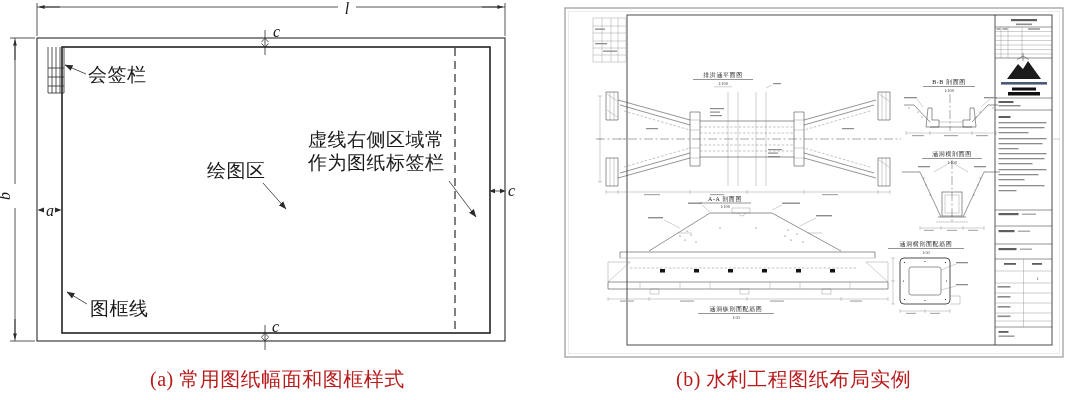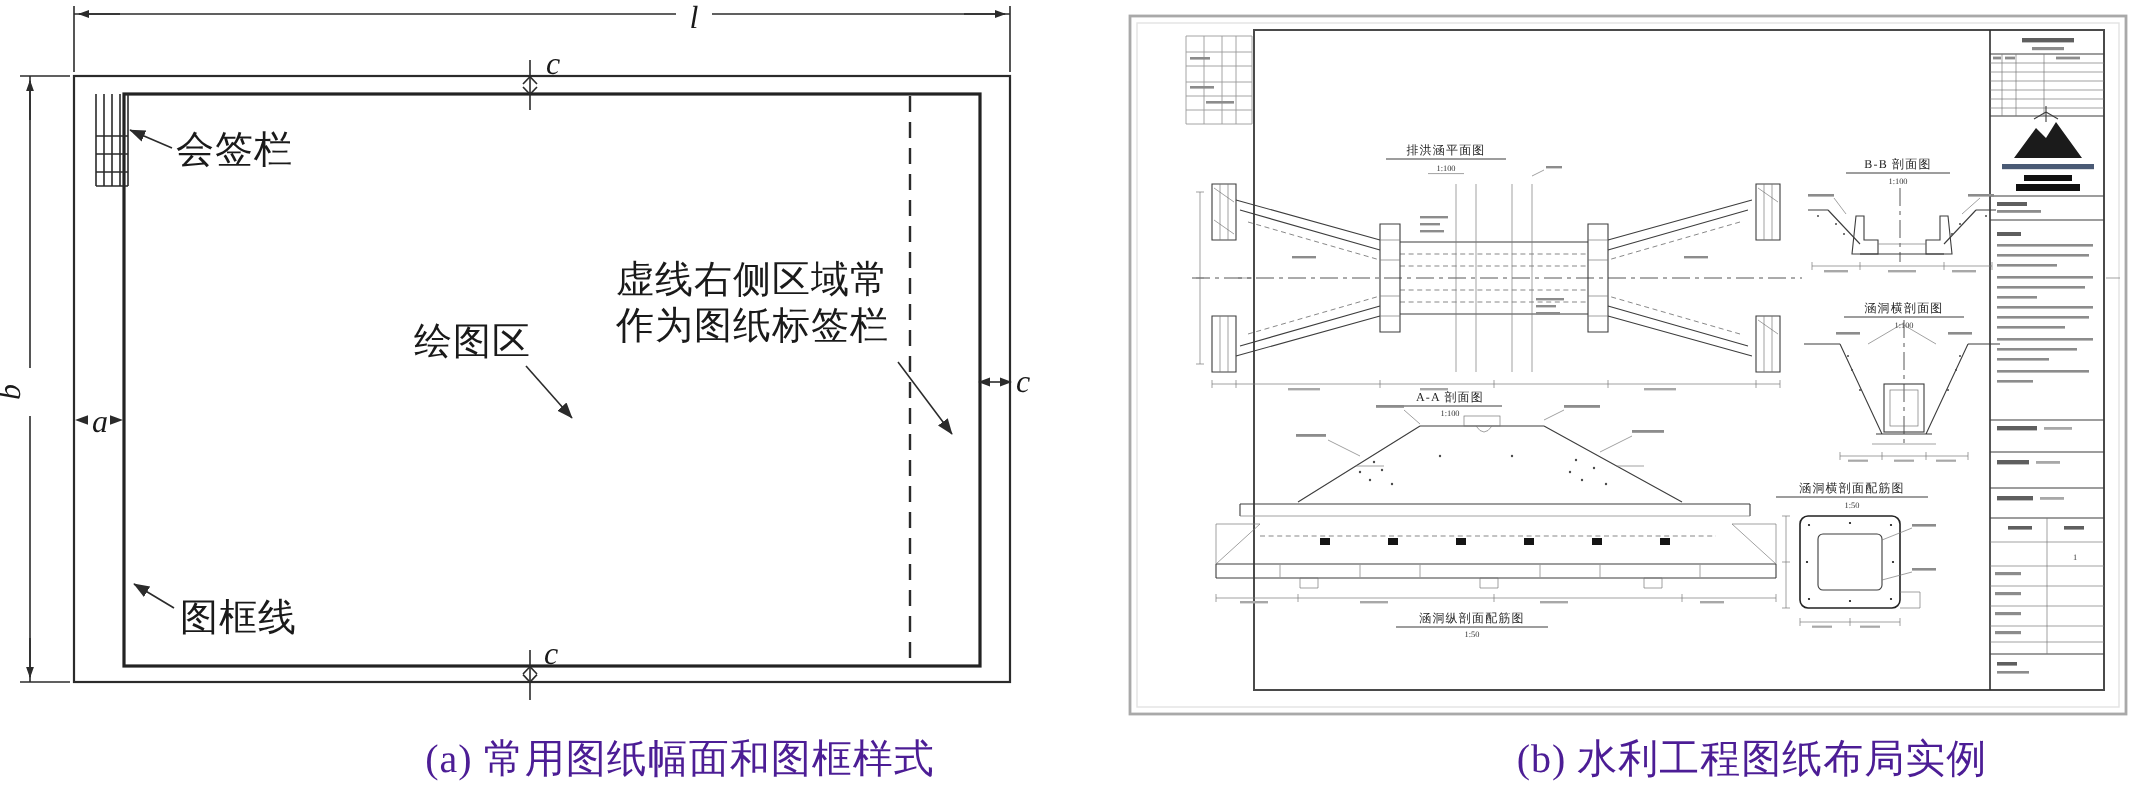--- a/index.html
+++ b/index.html
@@ -3,21 +3,21 @@
 <meta charset="utf-8">
 <style>
   html,body{margin:0;padding:0;}
   body{
     width:1070px;height:400px;position:relative;background:#fff;
     font-family:"Liberation Serif","DejaVu Serif",serif;color:#1a1a1a;overflow:hidden;
   }
   svg{position:absolute;top:0;display:block;}
   #svg-a{left:0;}
   #svg-b{left:560px;}
-  .caption{position:absolute;top:366px;font-size:20px;letter-spacing:0.5px;text-align:center;color:#4c1d95;}
+  .caption{position:absolute;top:366px;font-size:20px;letter-spacing:0.5px;text-align:left;color:#b91c1c;}
   #cap-a{left:150px;width:380px;}
   #cap-b{left:676px;width:400px;}
 
   
   .ln{stroke:#2b2b2b;stroke-width:1.1;fill:none;}
   .ln-frame{stroke:#232323;stroke-width:1.6;fill:none;}
   .ln-thin{stroke:#2b2b2b;stroke-width:0.8;fill:none;}
   .dashline{stroke:#2b2b2b;stroke-width:1.2;fill:none;stroke-dasharray:8 5;}
   .dim{font-style:italic;font-size:16px;fill:#1a1a1a;}
   .zh{font-size:19px;fill:#1a1a1a;letter-spacing:0.5px;}

